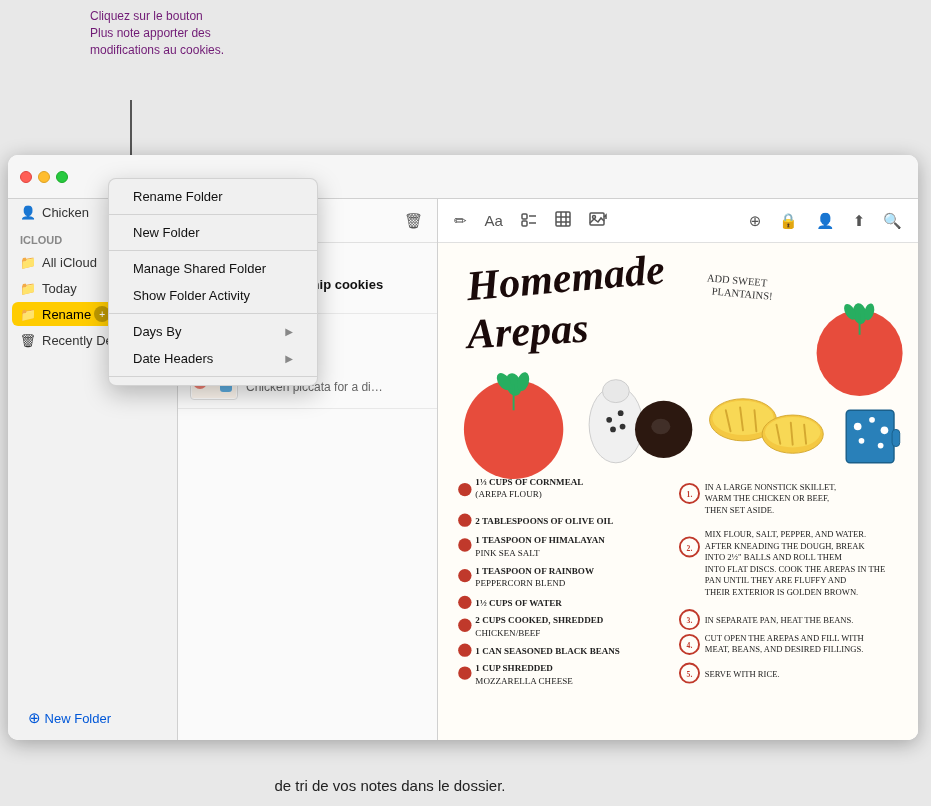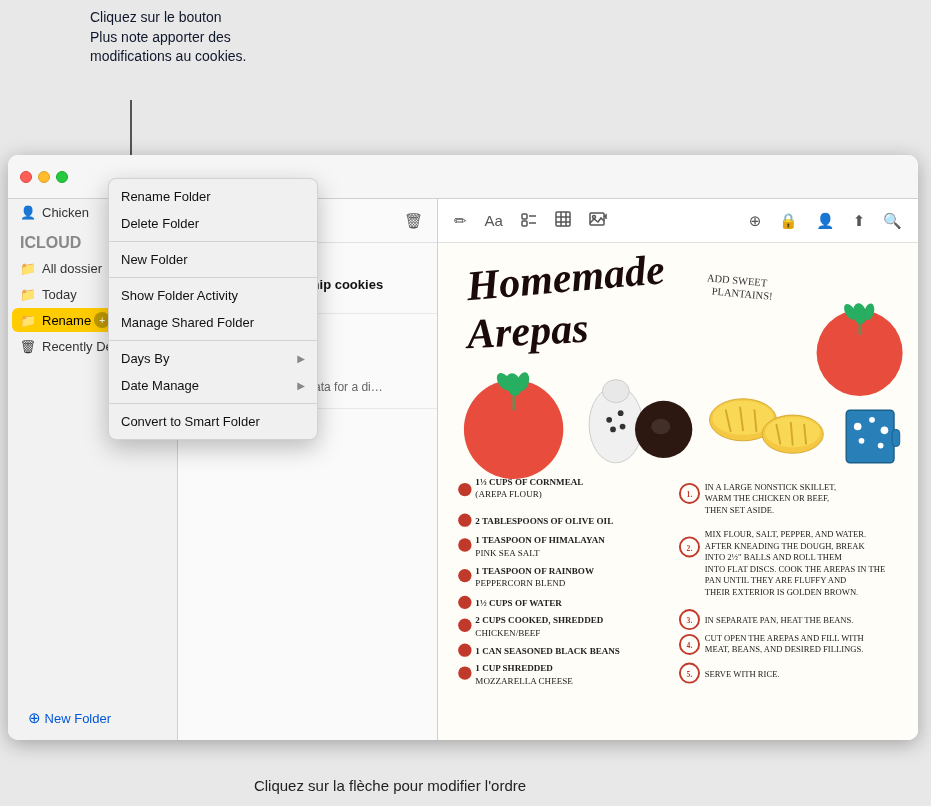--- a/index.html
+++ b/index.html
@@ -10,23 +10,23 @@
       height: 806px;
       overflow: hidden;
       position: relative;
     }
 
     
     .annotation-top {
       position: absolute;
       top: 8px;
       left: 90px;
-      font-size: 14px;
+      font-size: 12px;
       line-height: 1.4;
-      color: #0f172a;
+      color: #701a75;
       width: 260px;
     }
 
     
     .annotation-bottom {
       position: absolute;
       bottom: 10px;
       left: 190px;
       font-size: 15px;
       line-height: 1.4;
@@ -121,21 +121,21 @@
       cursor: pointer;
       border-radius: 6px;
       margin: 1px 4px;
       position: relative;
     }
     .sidebar-item.active {
       background: #ffcc00;
       color: #000;
     }
     .sidebar-item.section-header {
-      font-size: 16px;
+      font-size: 11px;
       color: #888;
       font-weight: 600;
       text-transform: uppercase;
       padding: 8px 8px 2px;
       cursor: default;
     }
 
     .sidebar-icon {
       width: 16px;
       height: 16px;
@@ -312,21 +312,21 @@
       width: 210px;
       background: #f0f0f0;
       border-radius: 8px;
       box-shadow: 0 8px 24px rgba(0,0,0,0.25);
       z-index: 100;
       padding: 4px 0;
       border: 1px solid rgba(0,0,0,0.12);
     }
 
     .ctx-item {
-      padding: 6px 12px;
+      padding: 6px 24px;
       font-size: 13px;
       color: #111;
       cursor: pointer;
       display: flex;
       align-items: center;
       justify-content: space-between;
     }
 
     .ctx-separator {
       height: 1px;
@@ -350,21 +350,22 @@
 
 <div class="annotation-top">
   <span>Cliquez sur le bouton</span><br>
   <span>Plus note apporter des</span><br>
   <span>modifications au cookies.</span>
 </div>
 
 <div class="arrow-line"></div>
 
 <div class="annotation-bottom">
-  <span>Cliquez sur la flèche pour modifier l'ordre</span><br>
+  <br>
+  <span>de tri de vos notes dans le dossier.</span>
 </div>
 
 <div class="window">
 
   <div class="titlebar">
     <div class="traffic-lights">
       <div class="traffic-light red"></div>
       <div class="traffic-light yellow"></div>
       <div class="traffic-light green"></div>
     </div>
@@ -378,21 +379,21 @@
         <span class="sidebar-icon">👤</span>
         <span>Chicken</span>
       </div>
 
       <div class="sidebar-item section-header">
         <span>iCloud</span>
       </div>
 
       <div class="sidebar-item">
         <span class="sidebar-icon">📁</span>
-        <span>All dossier</span>
+        <span>All iCloud</span>
         <span class="sidebar-badge">23</span>
       </div>
 
       <div class="sidebar-item">
         <span class="sidebar-icon">📁</span>
         <span>Today</span>
         <span class="sidebar-badge"></span>
       </div>
 
       <div class="sidebar-item active">
@@ -613,40 +614,34 @@
       </div>
     </div>
 
   </div>
 </div>
 
 <div class="context-menu">
   <div class="ctx-item">
     <span>Rename Folder</span>
   </div>
-  <div class="ctx-item">
-    <span>Delete Folder</span>
-  </div>
   <div class="ctx-separator"></div>
   <div class="ctx-item">
     <span>New Folder</span>
   </div>
   <div class="ctx-separator"></div>
   <div class="ctx-item">
+    <span>Manage Shared Folder</span>
+  </div>
+  <div class="ctx-item">
     <span>Show Folder Activity</span>
-  </div>
-  <div class="ctx-item">
-    <span>Manage Shared Folder</span>
   </div>
   <div class="ctx-separator"></div>
   <div class="ctx-item">
     <span>Days By</span>
     <span class="ctx-arrow">▶</span>
   </div>
   <div class="ctx-item">
-    <span>Date Manage</span>
+    <span>Date Headers</span>
     <span class="ctx-arrow">▶</span>
   </div>
   <div class="ctx-separator"></div>
-  <div class="ctx-item">
-    <span>Convert to Smart Folder</span>
-  </div>
 </div>
 
 </body></html>

